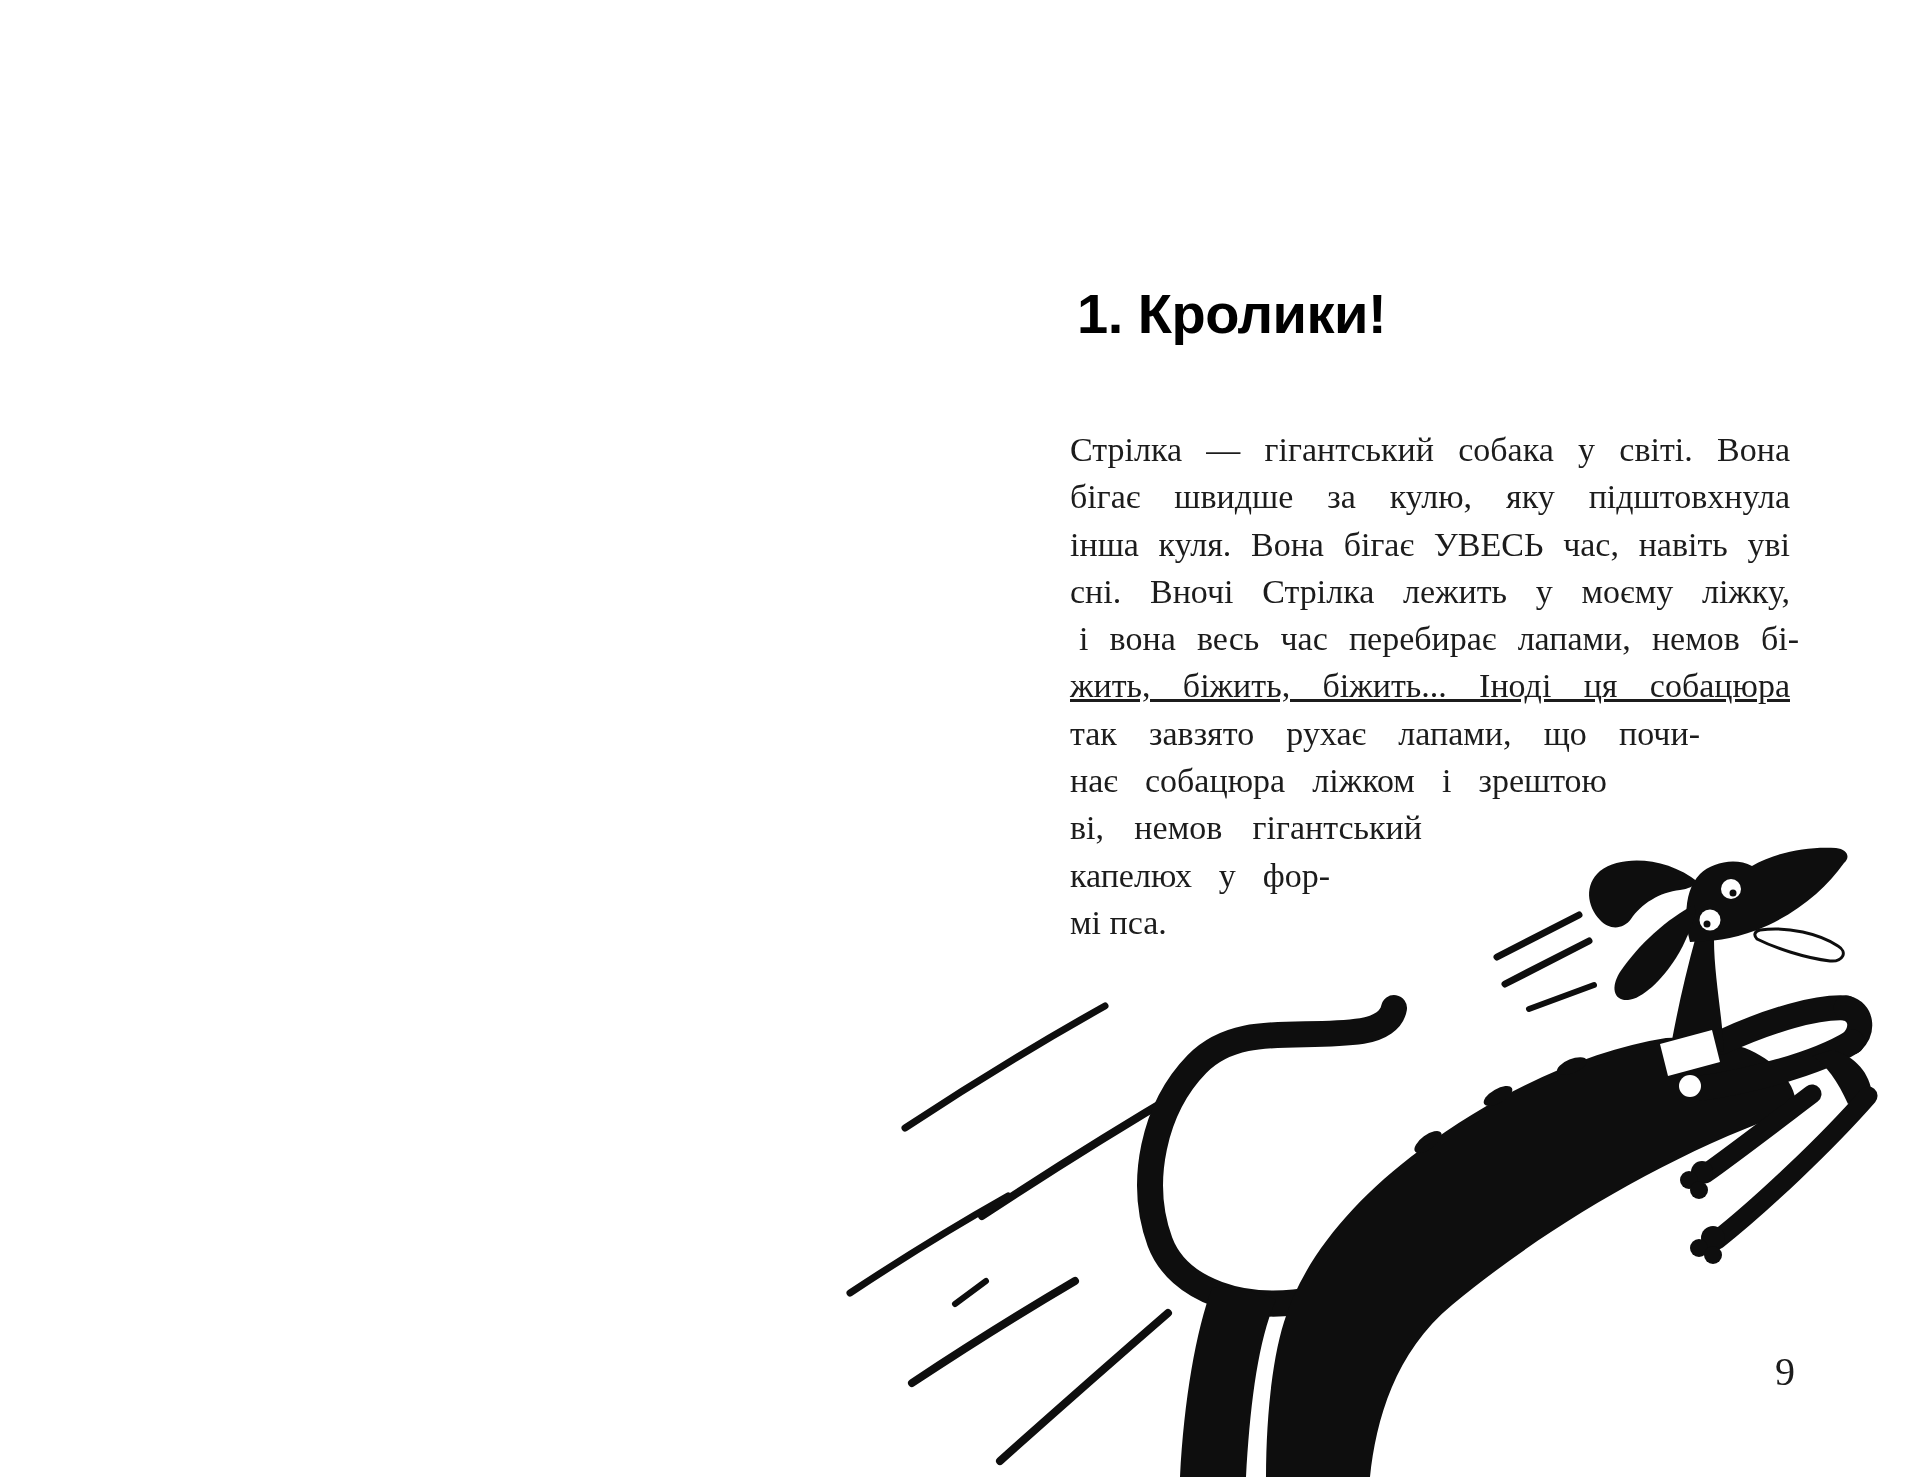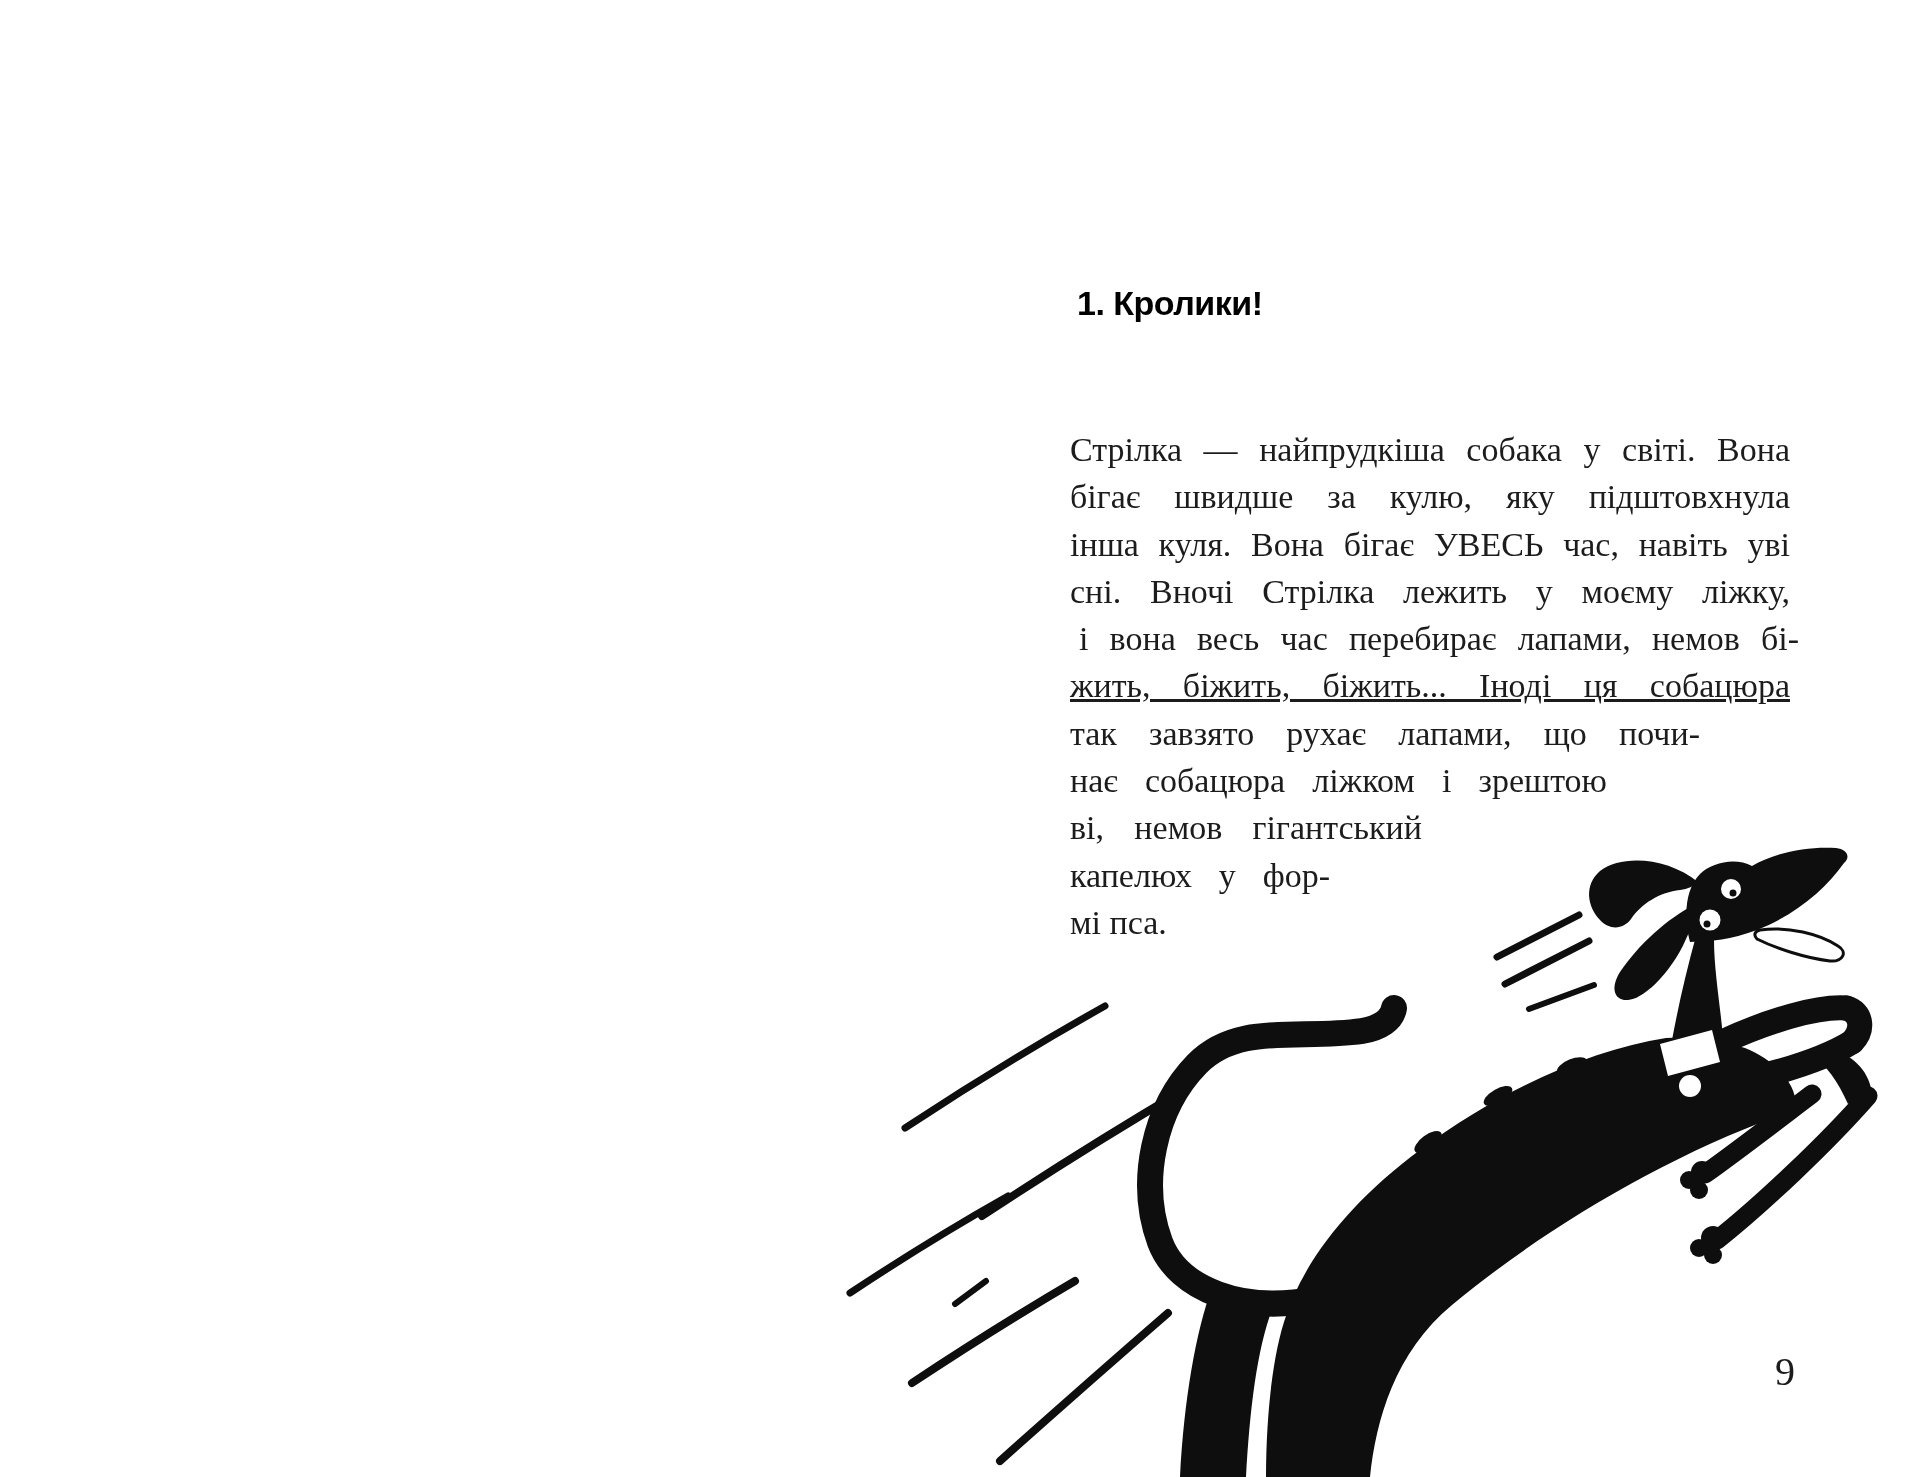--- a/index.html
+++ b/index.html
@@ -8,21 +8,21 @@
     width:1920px;height:1477px;
     background:#ffffff;
     overflow:hidden;
     font-family:"Liberation Serif", serif;
   }
   #chapter-title{
     position:absolute;
     left:1077px;top:286px;
     font-family:"Liberation Sans", sans-serif;
     font-weight:bold;
-    font-size:34px;
+    font-size:56px;
     line-height:1;
     letter-spacing:-0.5px;
     color:#000000;
     white-space:nowrap;
     text-align:right;
   }
   #paragraph{
     position:absolute;
     left:1070px;top:426px;
     width:720px;
@@ -60,21 +60,21 @@
   }
 </style>
 </head>
 <body>
 
 <div id="page">
 
   <div id="chapter-title">1. Кролики!</div>
 
   <div id="paragraph">
-      <div class="pline just" style="width: 720px;">Стрілка — найпрудкіша собака у світі. Вона</div>
+      <div class="pline just" style="width: 720px;">Стрілка — гігантський собака у світі. Вона</div>
       <div class="pline just" style="width: 720px;">бігає швидше за кулю, яку підштовхнула</div>
       <div class="pline just" style="width: 720px;">інша куля. Вона бігає УВЕСЬ час, навіть уві</div>
       <div class="pline just" style="width: 720px;">сні. Вночі Стрілка лежить у моєму ліжку,</div>
       <div class="pline just" style="width: 720px; margin-left: 9px;">і вона весь час перебирає лапами, немов бі-</div>
       <div class="pline just" style="width: 720px; text-decoration: underline;">жить, біжить, біжить... Іноді ця собацюра</div>
       <div class="pline just" style="width: 630px;">так завзято рухає лапами, що почи-</div>
       <div class="pline just" style="width: 537px;">нає собацюра ліжком і зрештою</div>
       <div class="pline just" style="width: 352px;">ві, немов гігантський</div>
       <div class="pline just" style="width: 260px;">капелюх у фор-</div>
       <div class="pline left" style="width: 260px;">мі пса.</div>

